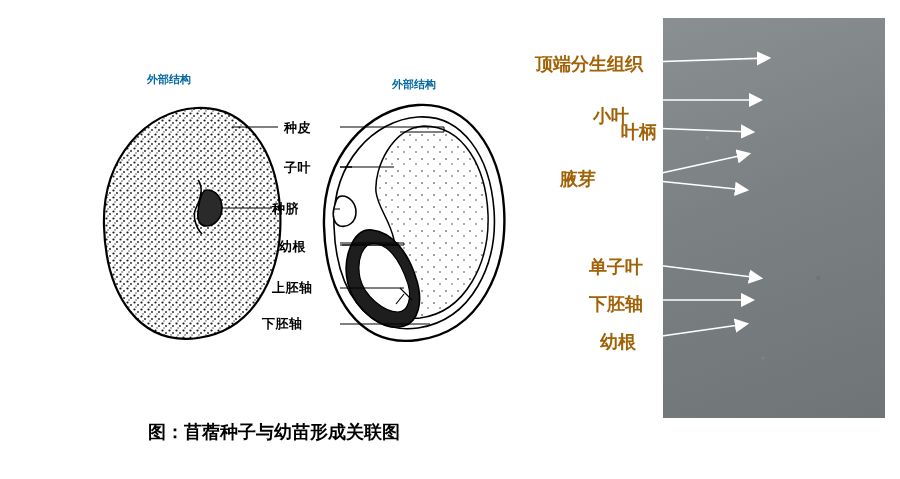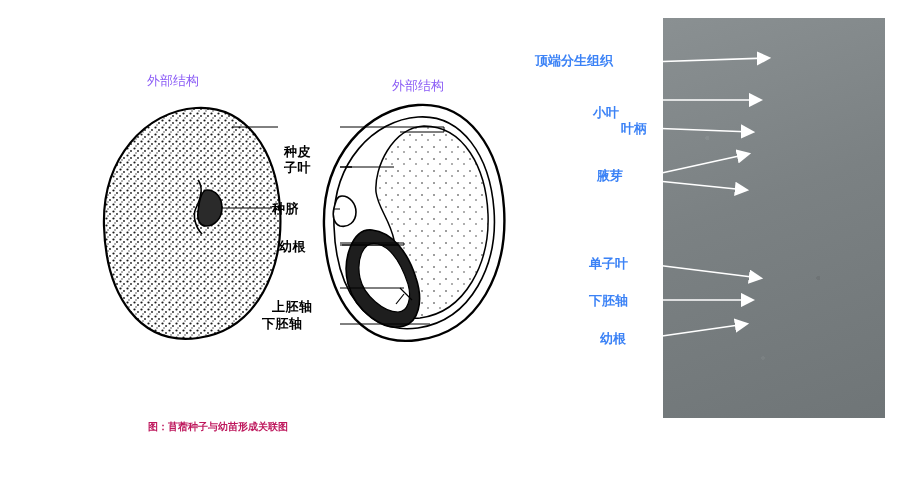--- a/index.html
+++ b/index.html
@@ -20,37 +20,37 @@
   .lbl {
     position: absolute;
     font-size: 13px;
     font-weight: bold;
     color: #000000;
     white-space: nowrap;
     letter-spacing: 0.5px;
   }
   .lbl-head {
     position: absolute;
-    font-size: 13px;
-    font-weight: normal;
-    color: #8b5cf6;
+    font-size: 11px;
+    font-weight: bold;
+    color: #0369a1;
     white-space: nowrap;
   }
   .caption {
     position: absolute;
-    font-size: 10px;
-    font-weight: bold;
-    color: #be185d;
+    font-size: 18px;
+    font-weight: bold;
+    color: #000000;
     white-space: nowrap;
   }
   .photo-label {
     position: absolute;
-    font-size: 13px;
-    font-weight: bold;
-    color: #3b82f6;
+    font-size: 18px;
+    font-weight: bold;
+    color: #a16207;
     white-space: nowrap;
   }
   svg.overlay {
     position: absolute;
     left: 0;
     top: 0;
     width: 900px;
     height: 479px;
     pointer-events: none;
   }
@@ -127,25 +127,25 @@
       <path d="M342,245 L404,245 L404,243 L340,243"></path>
       <path d="M340,245 L398,245"></path>
       <path d="M340,288 L404,288"></path>
       <path d="M340,324 L430,324"></path>
     </g>
   </svg>
 
   <div class="lbl-head" style="left:147px; top:72px;">外部结构</div>
   <div class="lbl-head" style="left:392px; top:77px;">外部结构</div>
 
-  <div class="lbl" style="left:284px; top:119px;margin-top:24px;">种皮</div>
+  <div class="lbl" style="left:284px; top:119px;">种皮</div>
   <div class="lbl" style="left:284px; top:159px;">子叶</div>
   <div class="lbl" style="left:272px; top:200px;">种脐</div>
   <div class="lbl" style="left:279px; top:238px;">幼根</div>
-  <div class="lbl" style="left:272px; top:279px;margin-top:19px;">上胚轴</div>
+  <div class="lbl" style="left:272px; top:279px;">上胚轴</div>
   <div class="lbl" style="left:262px; top:315px;">下胚轴</div>
 
   <div class="caption" style="left:148px; top:420px;">图：苜蓿种子与幼苗形成关联图</div>
 
   <div class="photo">
     <div class="photo-grain"></div>
     <svg width="222" height="400" viewBox="0 0 222 400">
 
       <path d="M104,250 C106,210 108,170 110,130 C111,106 113,84 116,62" fill="none" stroke="#5e7a39" stroke-width="3"></path>
 
@@ -212,18 +212,18 @@
       <path d="M648,180 L746,190"></path>
       <path d="M648,264 L760,278"></path>
       <path d="M648,300 L752,300"></path>
       <path d="M648,338 L746,324"></path>
     </g>
   </svg>
 
   <div class="photo-label" style="left:535px; top:52px;">顶端分生组织</div>
   <div class="photo-label" style="left:593px; top:104px;">小叶</div>
   <div class="photo-label" style="left:593px; top:120px;padding-left:28px;">叶柄</div>
-  <div class="photo-label" style="left:597px; top:167px;">腋芽</div>
+  <div class="photo-label" style="left:560px; top:167px;">腋芽</div>
   <div class="photo-label" style="left:589px; top:255px;font-family:Liberation Mono, monospace;">单子叶</div>
   <div class="photo-label" style="left:589px; top:292px;">下胚轴</div>
   <div class="photo-label" style="left:600px; top:330px;">幼根</div>
 
 </div>
 
 </body></html>

